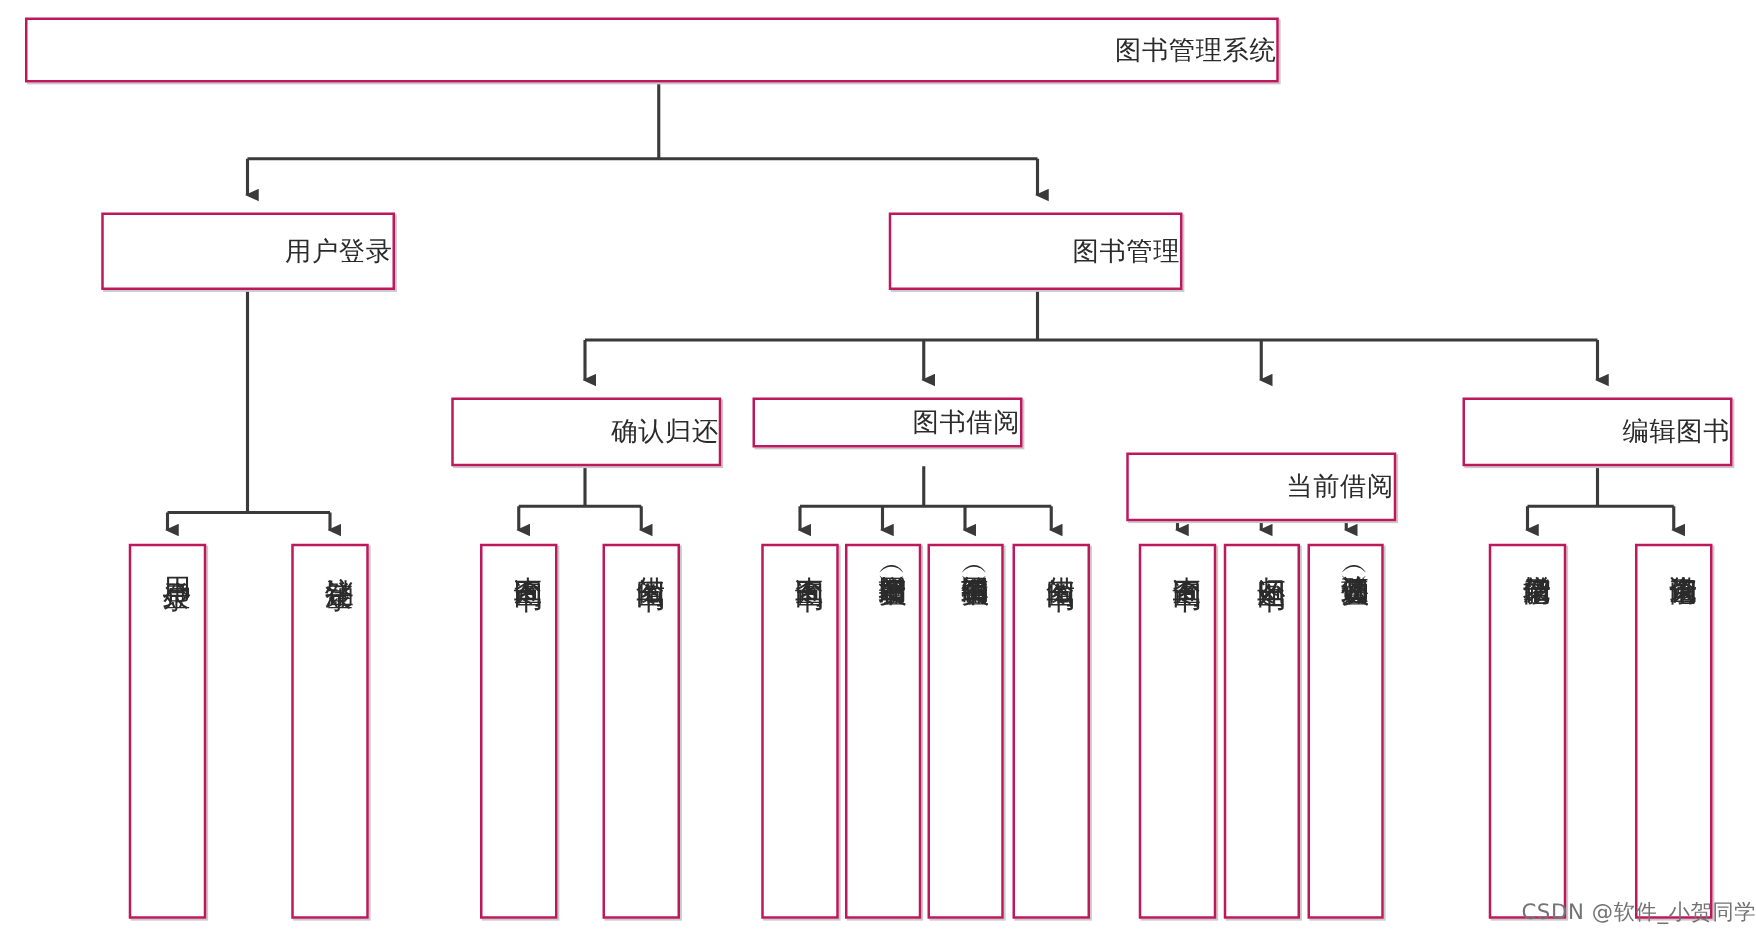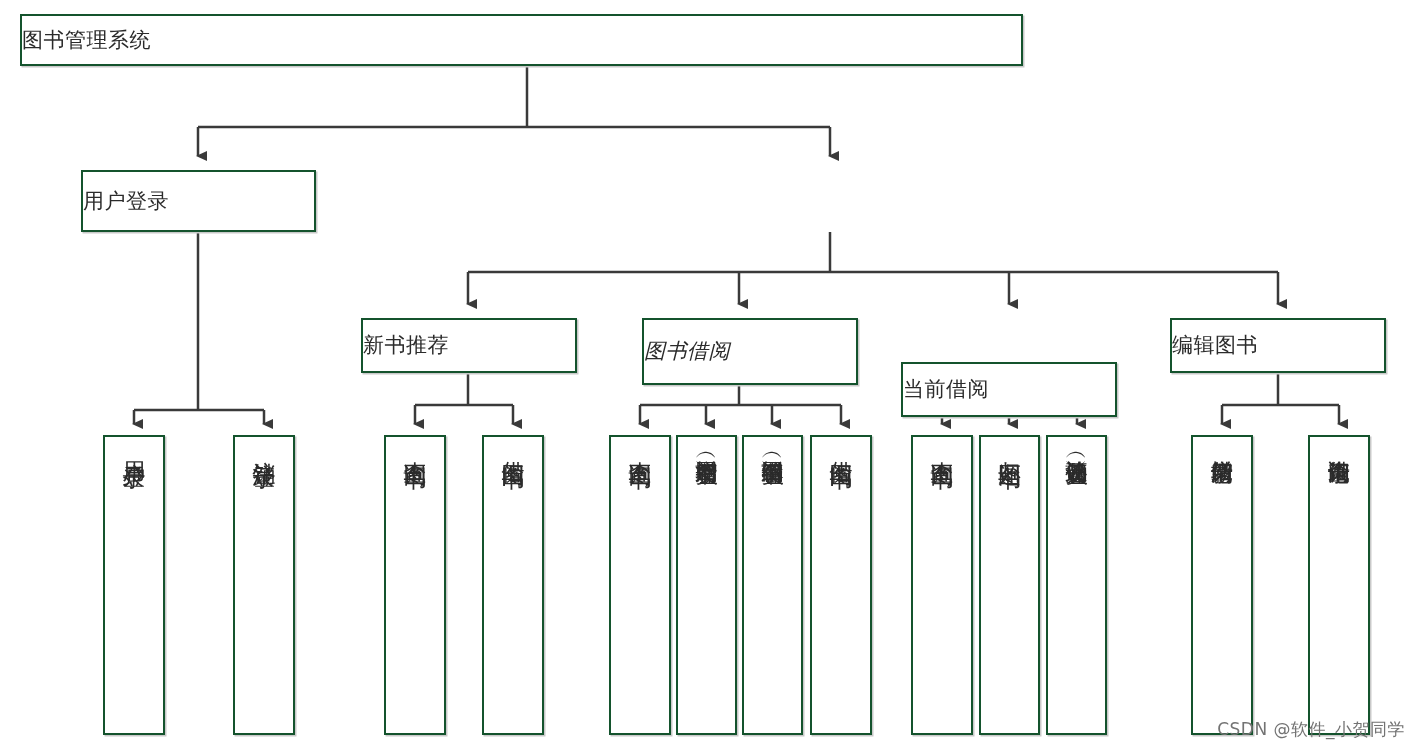--- a/index.html
+++ b/index.html
@@ -23,27 +23,28 @@
     left: 0;
     top: 0;
     width: 1405px;
     height: 747px;
     pointer-events: none;
   }
   .node {
     position: absolute;
     box-sizing: border-box;
     background: #ffffff;
-    border: 2px solid #14532d;
+    border: 2px solid #be185d;
     box-shadow: 1.5px 1.5px 0 0 #c9c9c9;
     display: flex;
     align-items: center;
-    justify-content: flex-start;
+    justify-content: flex-end;
     color: #2b2b2b;
     z-index: 2;
+    padding-left: 13px;
   }
   .node-label {
     display: block;
     text-align: center;
     line-height: 1.06;
     letter-spacing: 0.5px;
     color: #2b2b2b;
   }
   
   .node.horiz .node-label {
@@ -135,26 +136,29 @@
   </svg>
 
   <div class="node horiz" style="left:20px; top:14px; width:1003px; height:52px;">
     <span class="node-label">图书管理系统</span>
   </div>
 
   <div class="node horiz" style="left:81px; top:170px; width:235px; height:62px;">
     <span class="node-label">用户登录</span>
   </div>
 
+  <div class="node horiz" style="left:711px; top:170px; width:235px; height:62px;">
+    <span class="node-label">图书管理</span>
+  </div>
 
   <div class="node horiz" style="left:361px; top:318px; width:216px; height:55px;">
-    <span class="node-label">新书推荐</span>
-  </div>
-
-  <div class="node horiz" style="left:642px; top:318px; width:216px; height:67px;font-style:italic;">
+    <span class="node-label">确认归还</span>
+  </div>
+
+  <div class="node horiz" style="left:602px; top:318px; width:216px; height:40px;">
     <span class="node-label">图书借阅</span>
   </div>
 
   <div class="node horiz" style="left:901px; top:318px; width:216px; height:55px;margin-top:44px;">
     <span class="node-label">当前借阅</span>
   </div>
 
   <div class="node horiz" style="left:1170px; top:318px; width:216px; height:55px;">
     <span class="node-label">编辑图书</span>
   </div>

